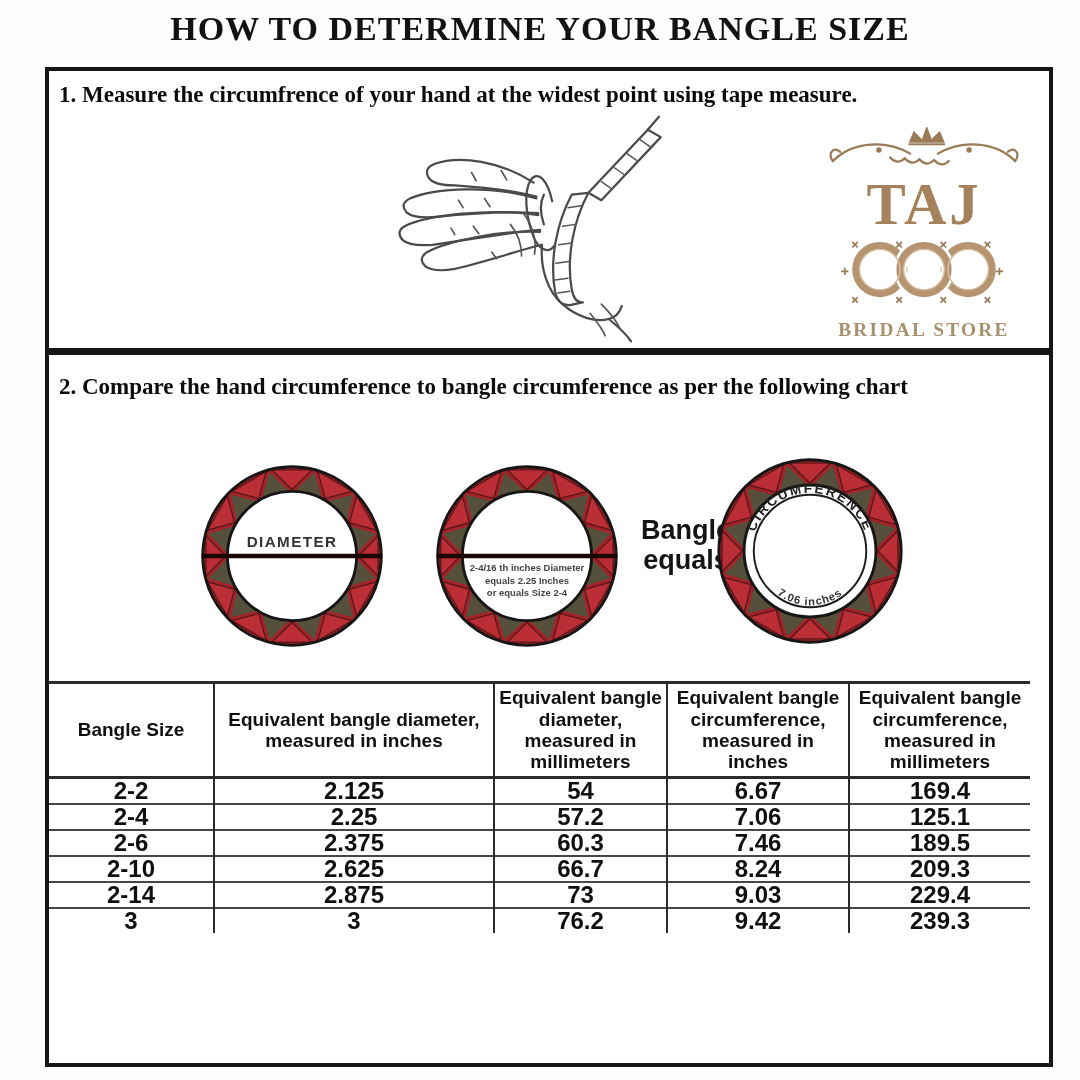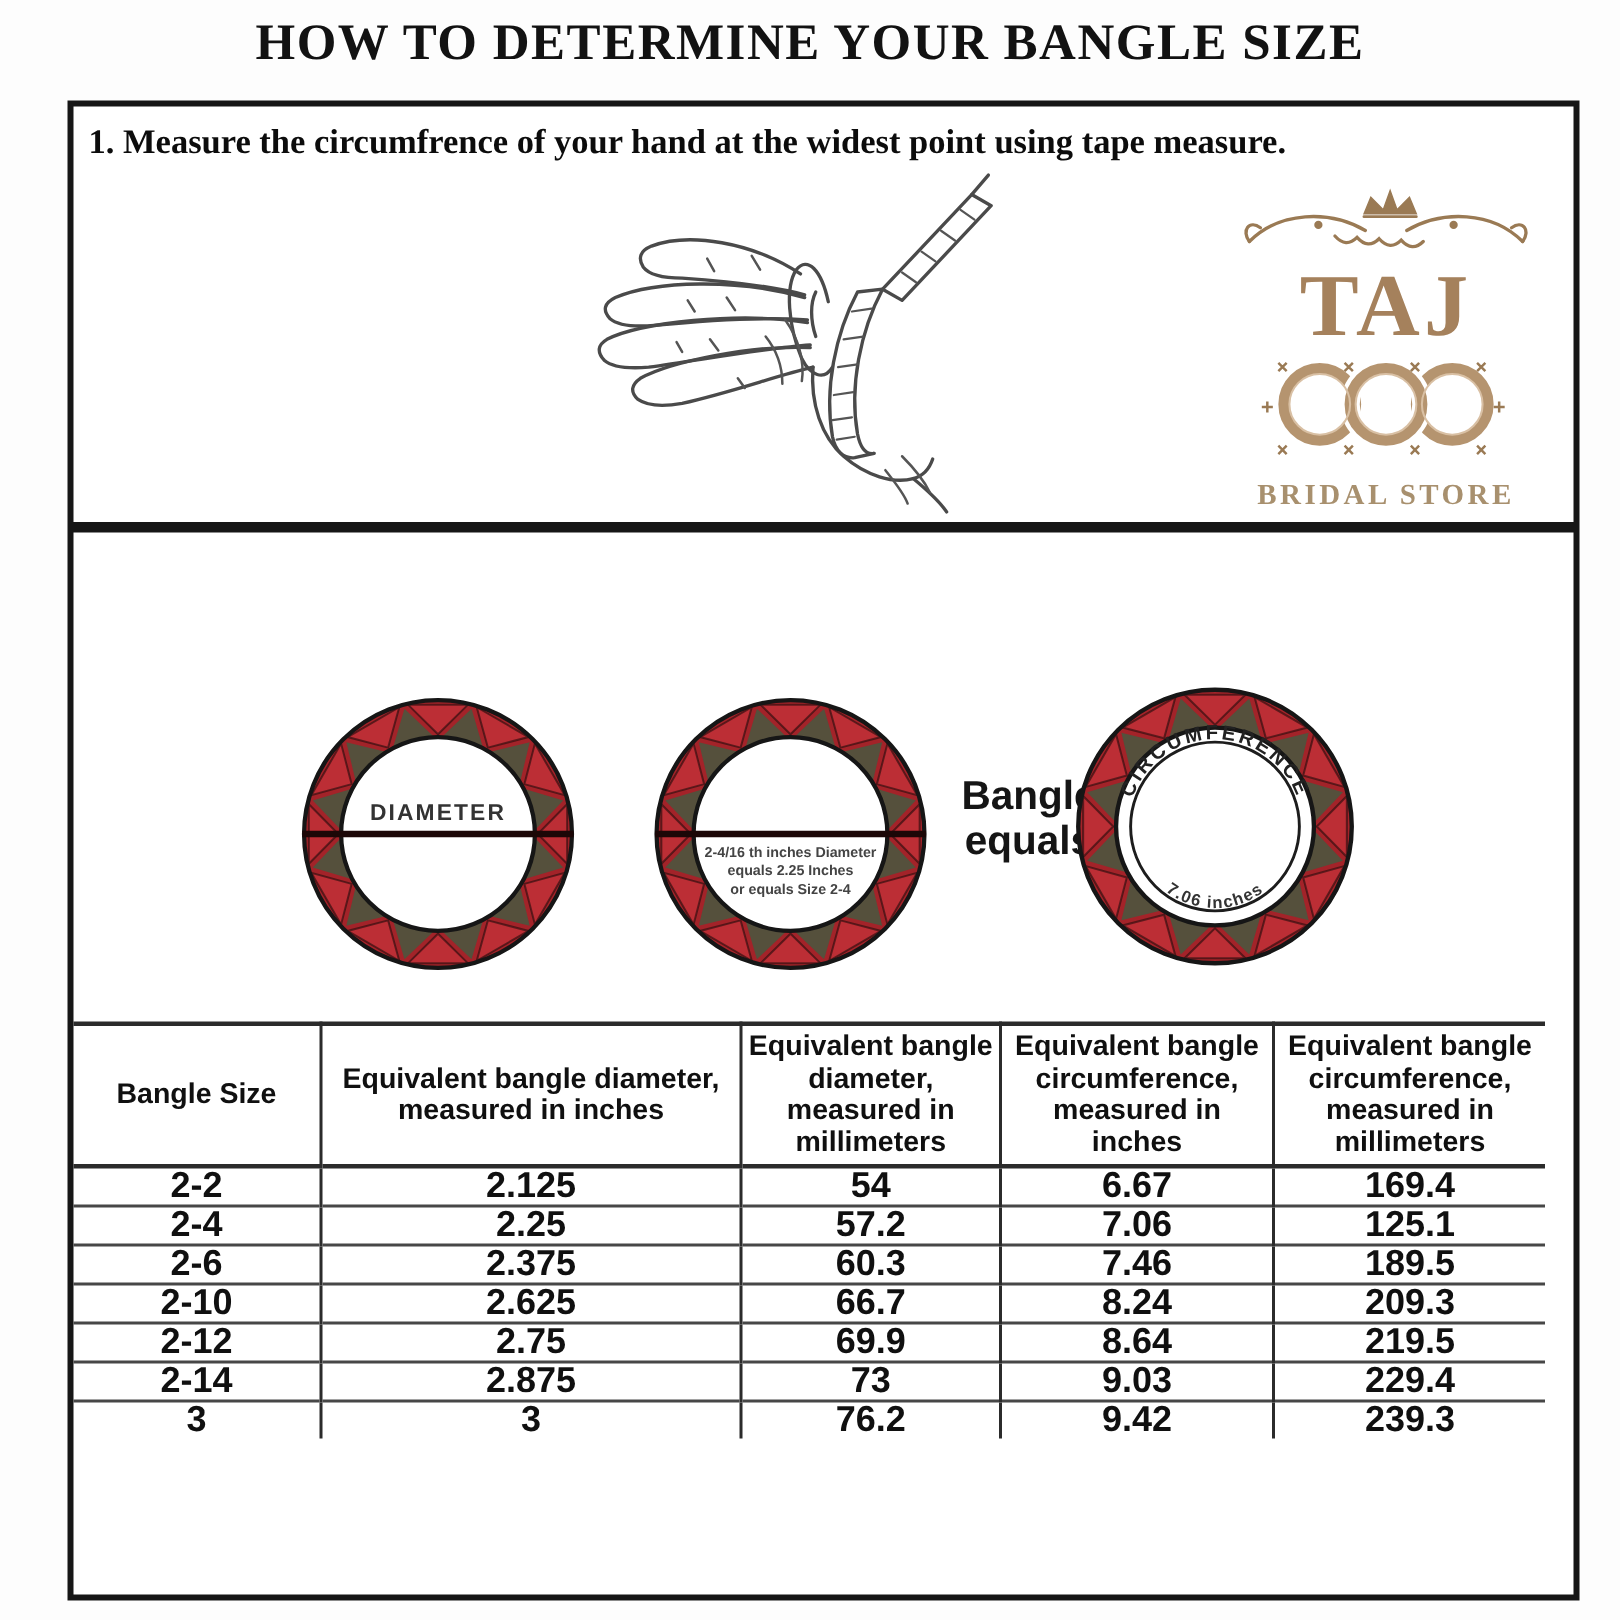--- a/index.html
+++ b/index.html
@@ -137,20 +137,21 @@
         <path d="M91,198 l-6,6 M85,198 l6,6"></path>
         <path d="M139,198 l-6,6 M133,198 l6,6"></path>
         <path d="M187,198 l-6,6 M181,198 l6,6"></path>
       </g>
     </g>
     <text x="115" y="240" text-anchor="middle" font-family="Liberation Serif, DejaVu Serif, serif" font-weight="bold" font-size="21" letter-spacing="2.5" fill="#a8906e">BRIDAL STORE</text>
   </svg>
 </div>
 
 <div class="panel" id="panel2">
+  <div class="step-heading">2. Compare the hand circumference to bangle circumference as per the following chart</div>
 
   <svg class="bangle" id="bangle1" viewBox="0 0 200 200">
     <g>
         <path d="M 6 100 a 94 94 0 1 0 188 0 a 94 94 0 1 0 -188 0 Z M 32 100 a 68 68 0 1 0 136 0 a 68 68 0 1 0 -136 0 Z" fill="#a32329" fill-rule="evenodd"></path>
         <polygon points="103.61,31.09 131.33,38.52 123.55,12.10" fill="#55503c"></polygon>
         <polygon points="137.58,42.13 157.87,62.42 164.35,35.65" fill="#55503c"></polygon>
         <polygon points="161.48,68.67 168.91,96.39 187.90,76.45" fill="#55503c"></polygon>
         <polygon points="168.91,103.61 161.48,131.33 187.90,123.55" fill="#55503c"></polygon>
         <polygon points="157.87,137.58 137.58,157.87 164.35,164.35" fill="#55503c"></polygon>
         <polygon points="131.33,161.48 103.61,168.91 123.55,187.90" fill="#55503c"></polygon>
@@ -303,27 +304,20 @@
           <td>189.5</td>
         </tr>
         <tr>
           <td>2-10</td>
           <td>2.625</td>
           <td>66.7</td>
           <td>8.24</td>
           <td>209.3</td>
         </tr>
         <tr>
-          <td>2-12</td>
-          <td>2.75</td>
-          <td>69.9</td>
-          <td>8.64</td>
-          <td>219.5</td>
-        </tr>
-        <tr>
           <td>2-14</td>
           <td>2.875</td>
           <td>73</td>
           <td>9.03</td>
           <td>229.4</td>
         </tr>
         <tr>
           <td>3</td>
           <td>3</td>
           <td>76.2</td>

